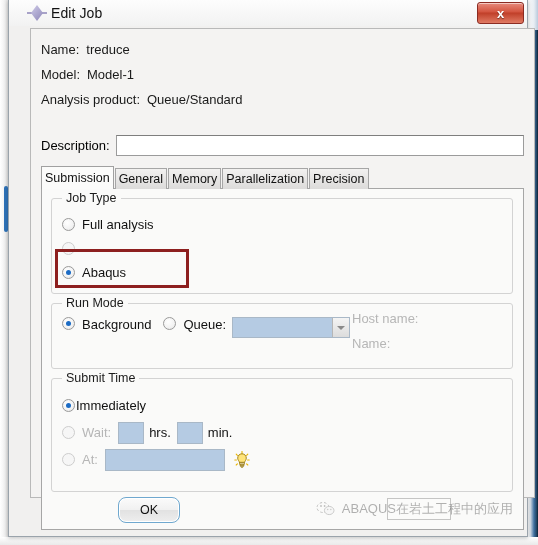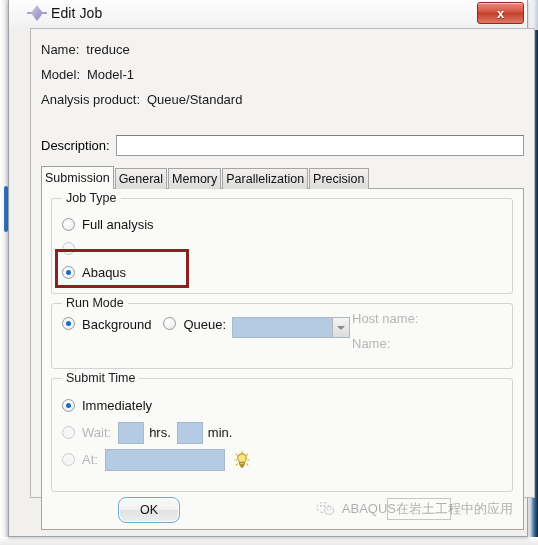--- a/index.html
+++ b/index.html
@@ -529,21 +529,21 @@
             </span>
           </div>
         </div>
       </div>
 
       <div class="group g-submit">
         <span class="group-title">Submit Time</span>
         <div class="group-body">
           <div class="sub-row">
             <span class="radio checked"></span>
-            <span class="radio-label" style="margin-left:7px;">Immediately</span>
+            <span class="radio-label" style="margin-left:1px;">Immediately</span>
           </div>
           <div class="sub-row">
             <span class="radio disabled"></span>
             <span class="radio-label disabled" style="margin-left:7px;">Wait:</span>
             <span class="blue-box hrs-box"></span>
             <span class="unit">hrs.</span>
             <span class="blue-box min-box"></span>
             <span class="unit">min.</span>
           </div>
           <div class="sub-row">

